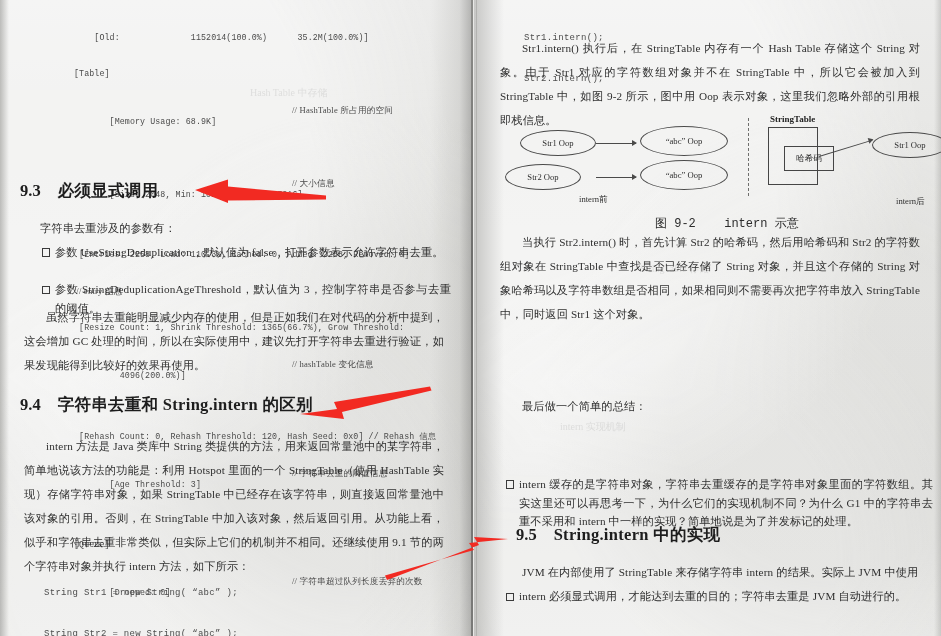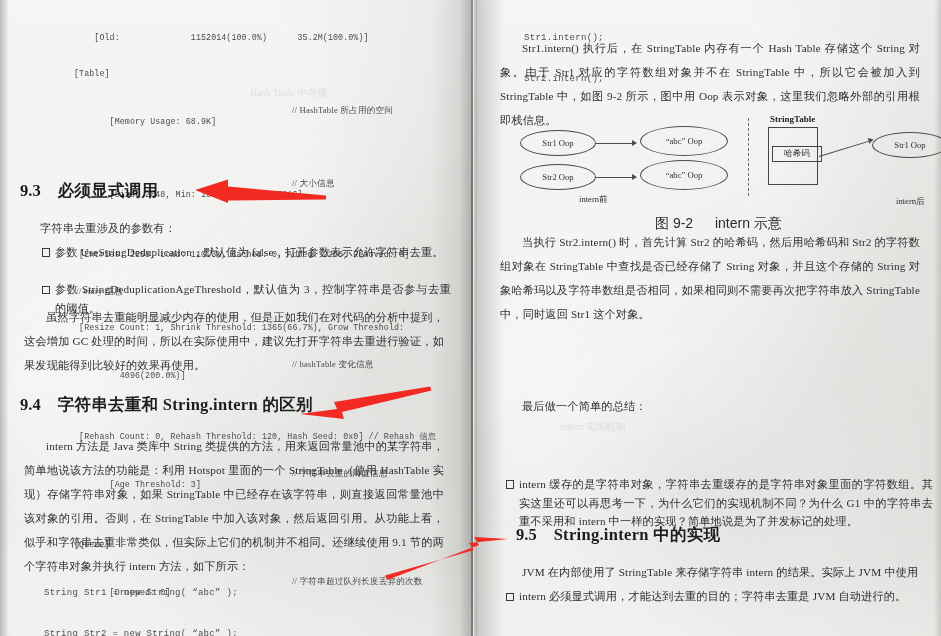--- a/index.html
+++ b/index.html
@@ -197,22 +197,22 @@
   }
   .fig-label {
     position: absolute;
     font-family: "Liberation Serif", serif;
     font-size: 8.6px;
     color: #2e2e2e;
     white-space: nowrap;
   }
   .fig-caption {
     position: absolute;
-    font-family: Liberation Sans, sans-serif;
-    font-size: 14px;
+    font-family: Liberation Mono, monospace;
+    font-size: 12px;
     color: #2b2b2b;
     white-space: nowrap;
   }
   .fig-title {
     position: absolute;
     font-family: "Liberation Serif", serif;
     font-weight: bold;
     font-size: 9px;
     color: #232323;
     white-space: nowrap;
@@ -323,31 +323,31 @@
   </div>
 
   <div class="col para ind" style="left:500px; top:36px; width:420px;">Str1.intern() 执行后，在 StringTable 内存有一个 Hash Table 存储这个 String 对象。由于 Str1 对应的字符数组对象并不在 StringTable 中，所以它会被加入到 StringTable 中，如图 9-2 所示，图中用 Oop 表示对象，这里我们忽略外部的引用根即栈信息。</div>
 
   <div id="figure">
 
     <div class="oval" style="left:34px; top:12px; width:74px; height:24px;">Str1 Oop</div>
     <div class="oval" style="left:154px; top:8px; width:86px; height:28px;">“abc” Oop</div>
     <div class="arrow-h" style="left:110px; top:25px; width:40px;"></div>
 
-    <div class="oval" style="left:34px; top:46px; width:74px; height:24px;font-family:Liberation Serif, serif;">Str2 Oop</div>
+    <div class="oval" style="left:19px; top:46px; width:74px; height:24px;font-family:Liberation Serif, serif;">Str2 Oop</div>
     <div class="oval" style="left:154px; top:42px; width:86px; height:28px;">“abc” Oop</div>
     <div class="arrow-h" style="left:110px; top:59px; width:40px;"></div>
 
     <div class="fig-label" style="left:93px; top:76px;">intern前</div>
 
     <div class="dashed-div" style="left:262px; top:0px; height:78px;"></div>
 
     <div class="fig-title" style="left:284px; top:-4px;">StringTable</div>
     <div class="table-box" style="left:282px; top:9px; width:50px; height:58px;"></div>
-    <div class="table-cell" style="left:286px; top:28px; width:50px; height:16px;">哈希码</div>
+    <div class="table-cell" style="left:298px; top:28px; width:50px; height:25px;">哈希码</div>
 
     <div class="oval" style="left:386px; top:14px; width:74px; height:24px;">Str1 Oop</div>
 
     <div class="arrow-diag" style="left:333px; top:38px; width:56px; transform: rotate(-17deg);"></div>
 
     <div class="fig-label" style="left:410px; top:78px;">intern后</div>
   </div>
 
   <div class="fig-caption" style="left:655px; top:215px;">
     <span>图 9-2</span>

